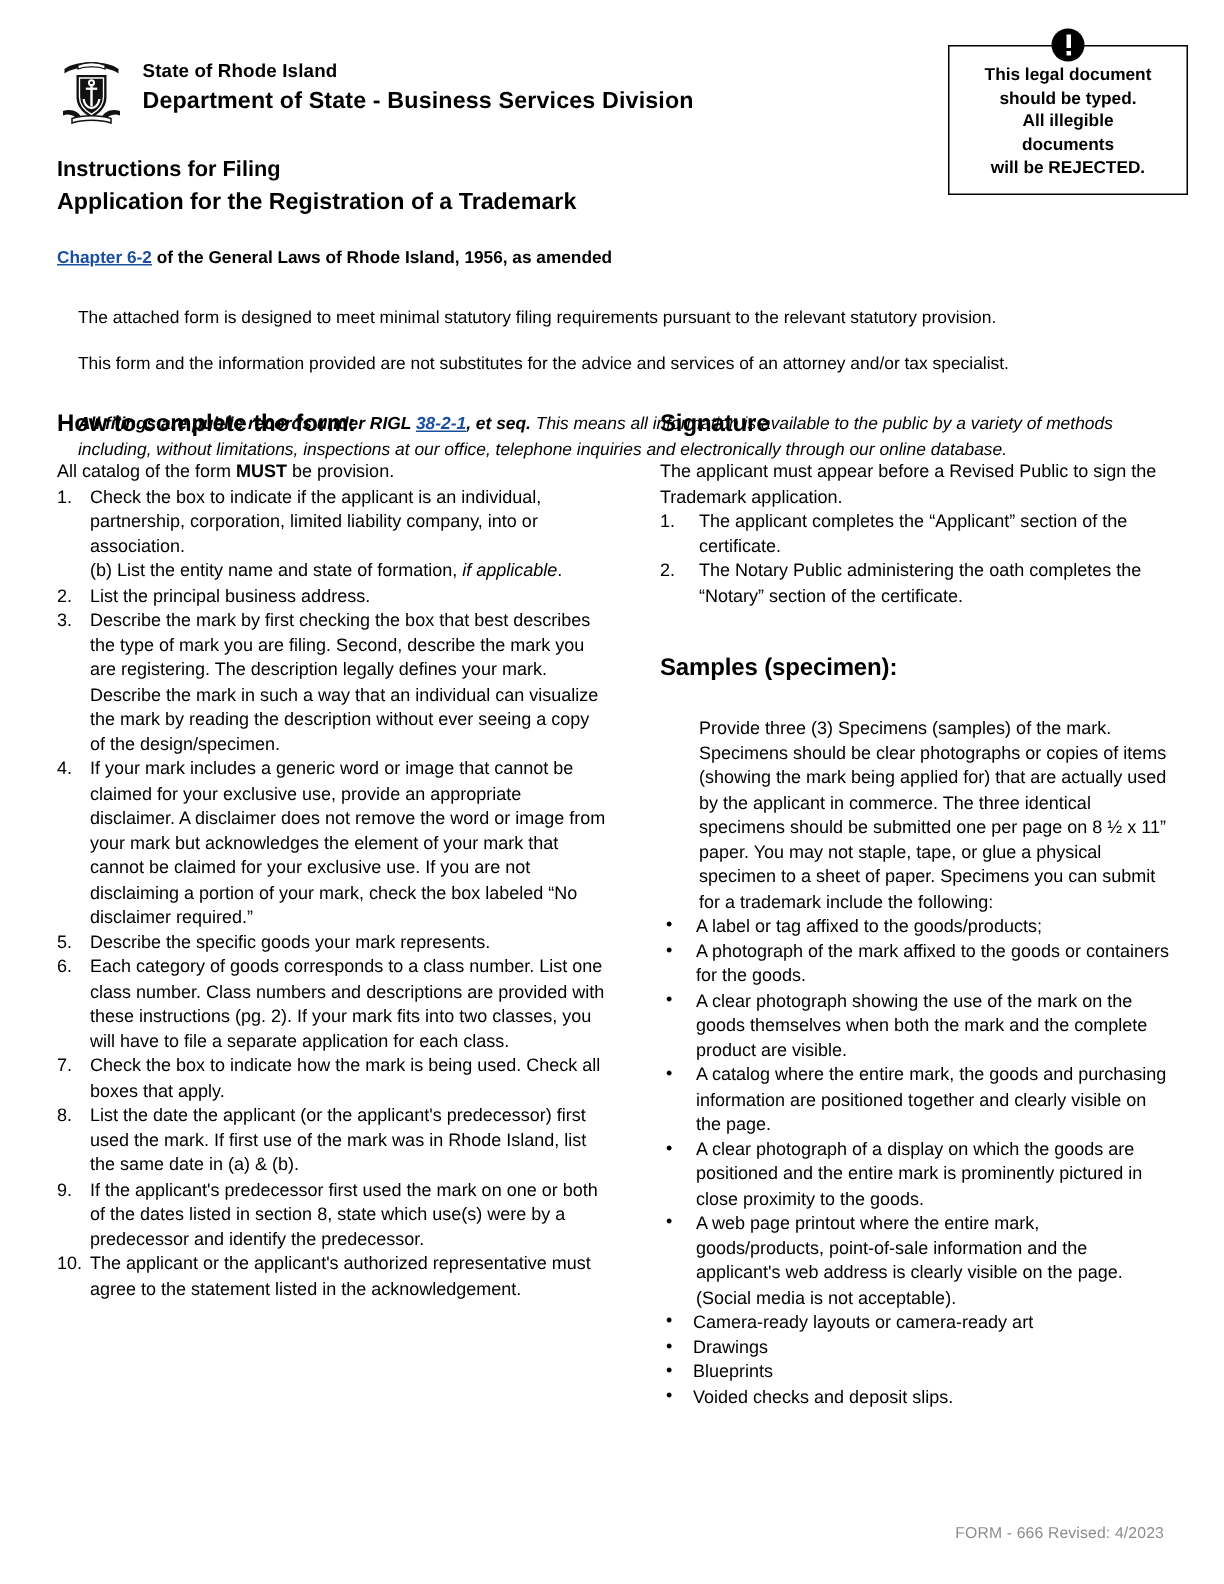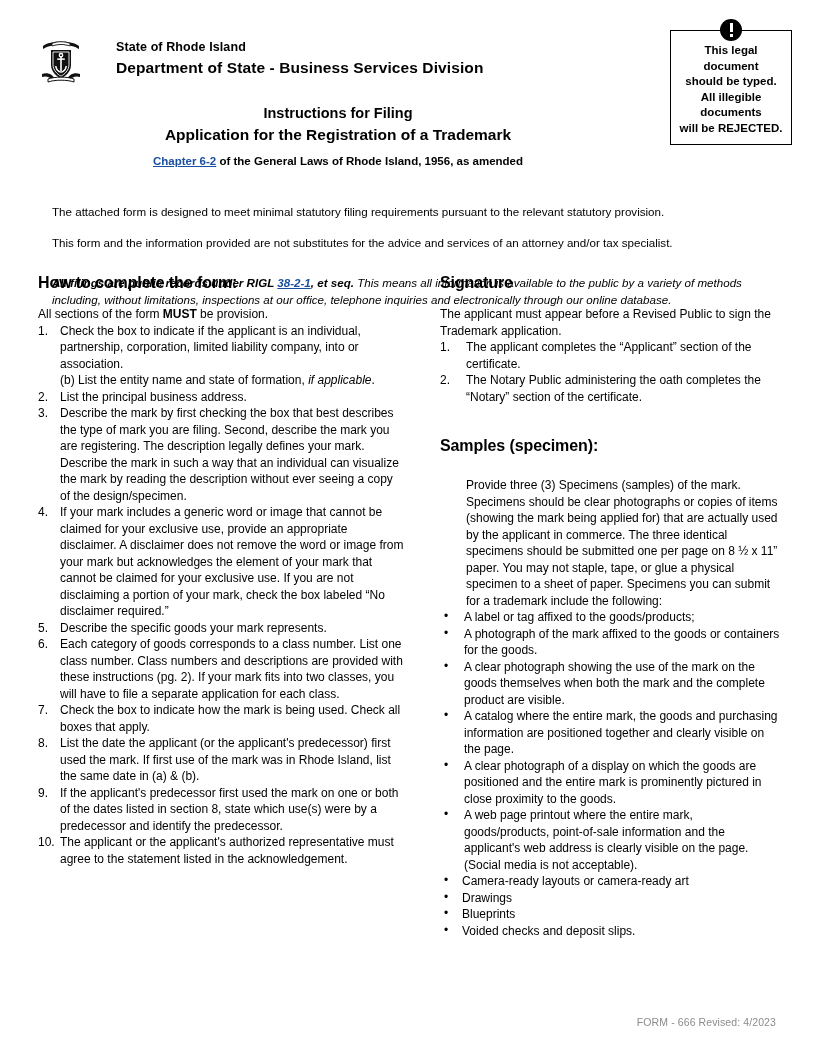--- a/index.html
+++ b/index.html
@@ -23,21 +23,21 @@
   
   .header {
     position: absolute;
     left: 38px;
     top: 36px;
     width: 600px;
   }
   .agency-row {
     display: flex;
     align-items: flex-start;
-    gap: 32px;
+    gap: 11px;
   }
   .seal {
     width: 46px;
     height: 50px;
     flex: 0 0 46px;
     margin-top: 1px;
   }
   .agency-names {
     padding-top: 3px;
   }
@@ -50,51 +50,50 @@
   .agency-line2 {
     font-size: 15.5px;
     font-weight: bold;
     line-height: 21px;
     margin-top: 2px;
     letter-spacing: 0.1px;
   }
 
   .title-block {
     margin-top: 16px;
-    text-align: center;
   }
   .title-1 {
     font-size: 14.5px;
     font-weight: bold;
     line-height: 20px;
   }
   .title-2 {
     font-size: 15.5px;
     font-weight: bold;
     line-height: 22px;
     margin-top: 1px;
   }
   .chapter-line {
     font-size: 11.5px;
     font-weight: bold;
     line-height: 16px;
-    margin-top: 7px;
+    margin-top: 18px;
   }
   .chapter-link {
     color: #1a4fa0;
     text-decoration: underline;
     font-weight: bold;
   }
 
   
   .warning-wrap {
     position: absolute;
     right: 24px;
     top: 30px;
-    width: 122px;
+    width: 160px;
   }
   .warning-icon {
     position: absolute;
     left: 50%;
     top: -11px;
     margin-left: -11px;
     width: 22px;
     height: 22px;
     background: #000000;
     border-radius: 50%;
@@ -324,21 +323,21 @@
   <div class="intro">
     <p>The attached form is designed to meet minimal statutory filing requirements pursuant to the relevant statutory provision.</p>
     <p>This form and the information provided are not substitutes for the advice and services of an attorney and/or tax specialist.</p>
     <p class="legal"><b>All filings are public records under RIGL </b><a class="rigl-link" href="#">38-2-1</a><b>, et seq.</b><span> This means all information is available to the public by a variety of methods including, without limitations, inspections at our office, telephone inquiries and electronically through our online database.</span></p>
   </div>
 
   <div class="columns">
 
     <div class="col-left">
       <h2 class="section-head">How to complete the form:</h2>
-      <p class="lead"><span>All sections of the form </span><b>MUST</b><span> be provision.</span></p>
+      <p class="lead"><span>All catalog of the form </span><b>MUST</b><span> be provision.</span></p>
 
       <ol class="num-list">
         <li>
           <span class="num">1.</span><span>Check the box to indicate if the applicant is an individual, partnership, corporation, limited liability company, into or association.</span>
           <span class="sub-line"><span>(b) List the entity name and state of formation, </span><i>if applicable</i><span>.</span></span>
         </li>
         <li>
           <span class="num">2.</span><span>List the principal business address.</span>
         </li>
         <li>

